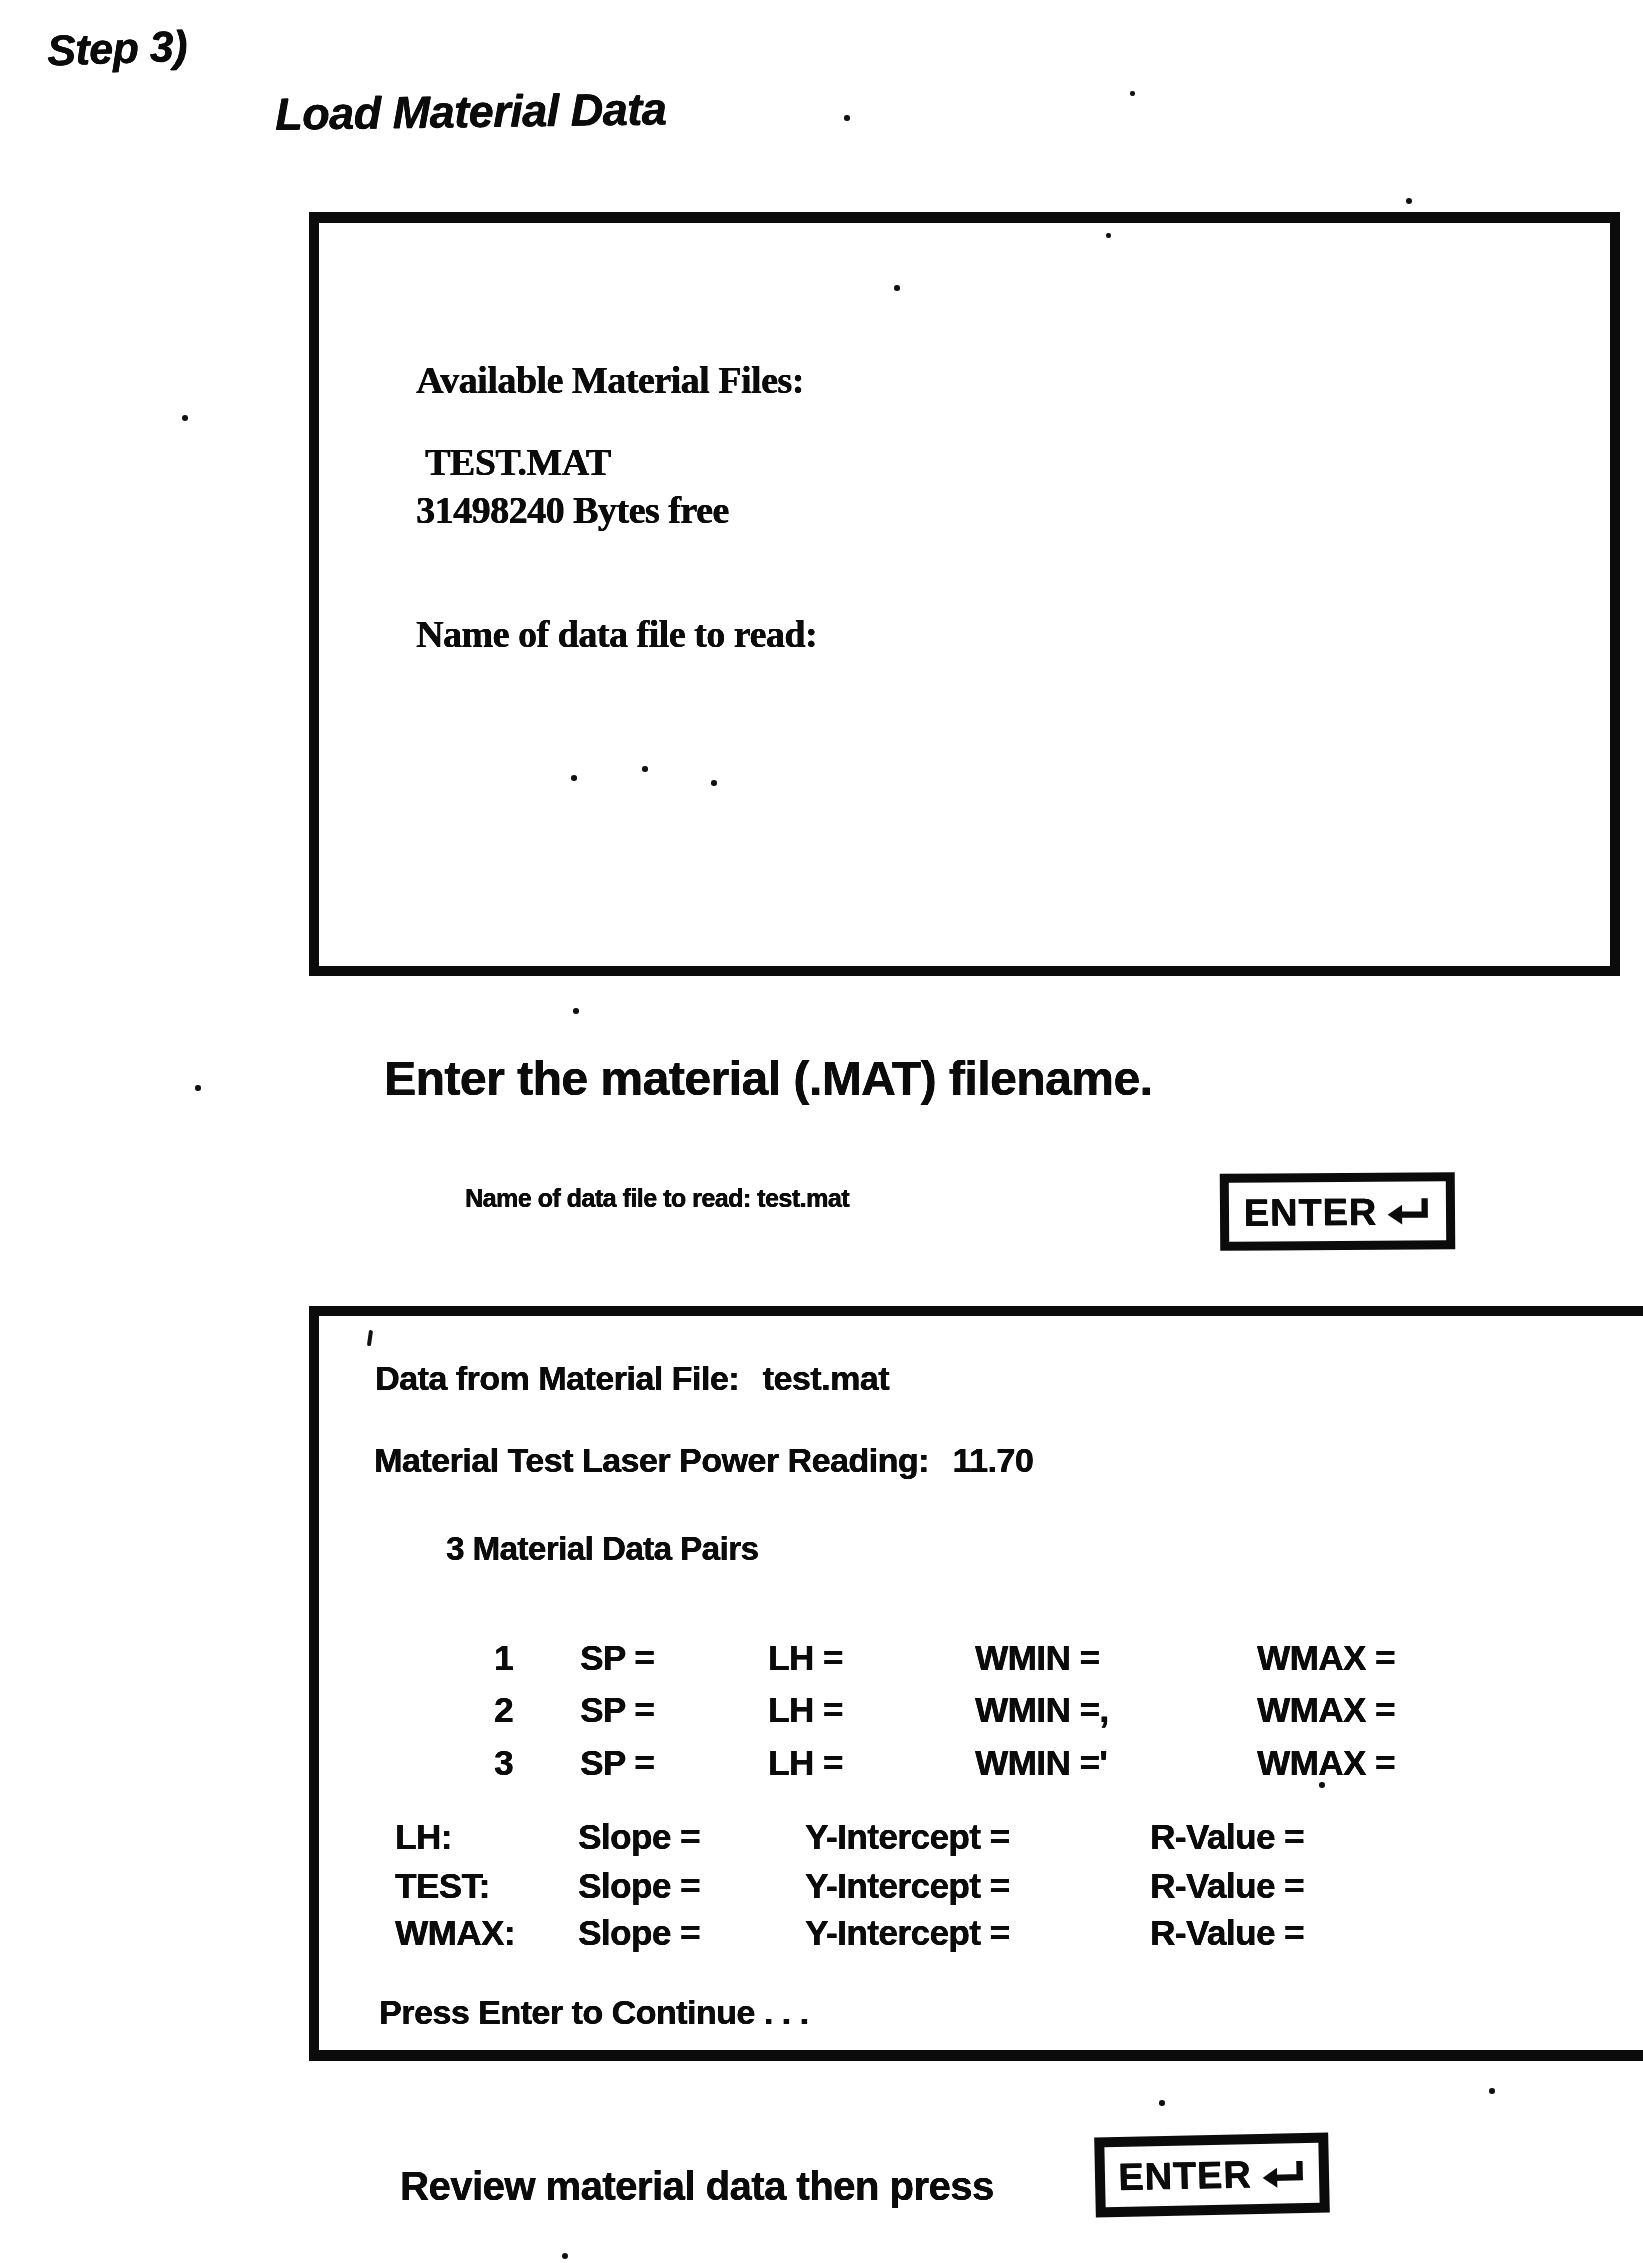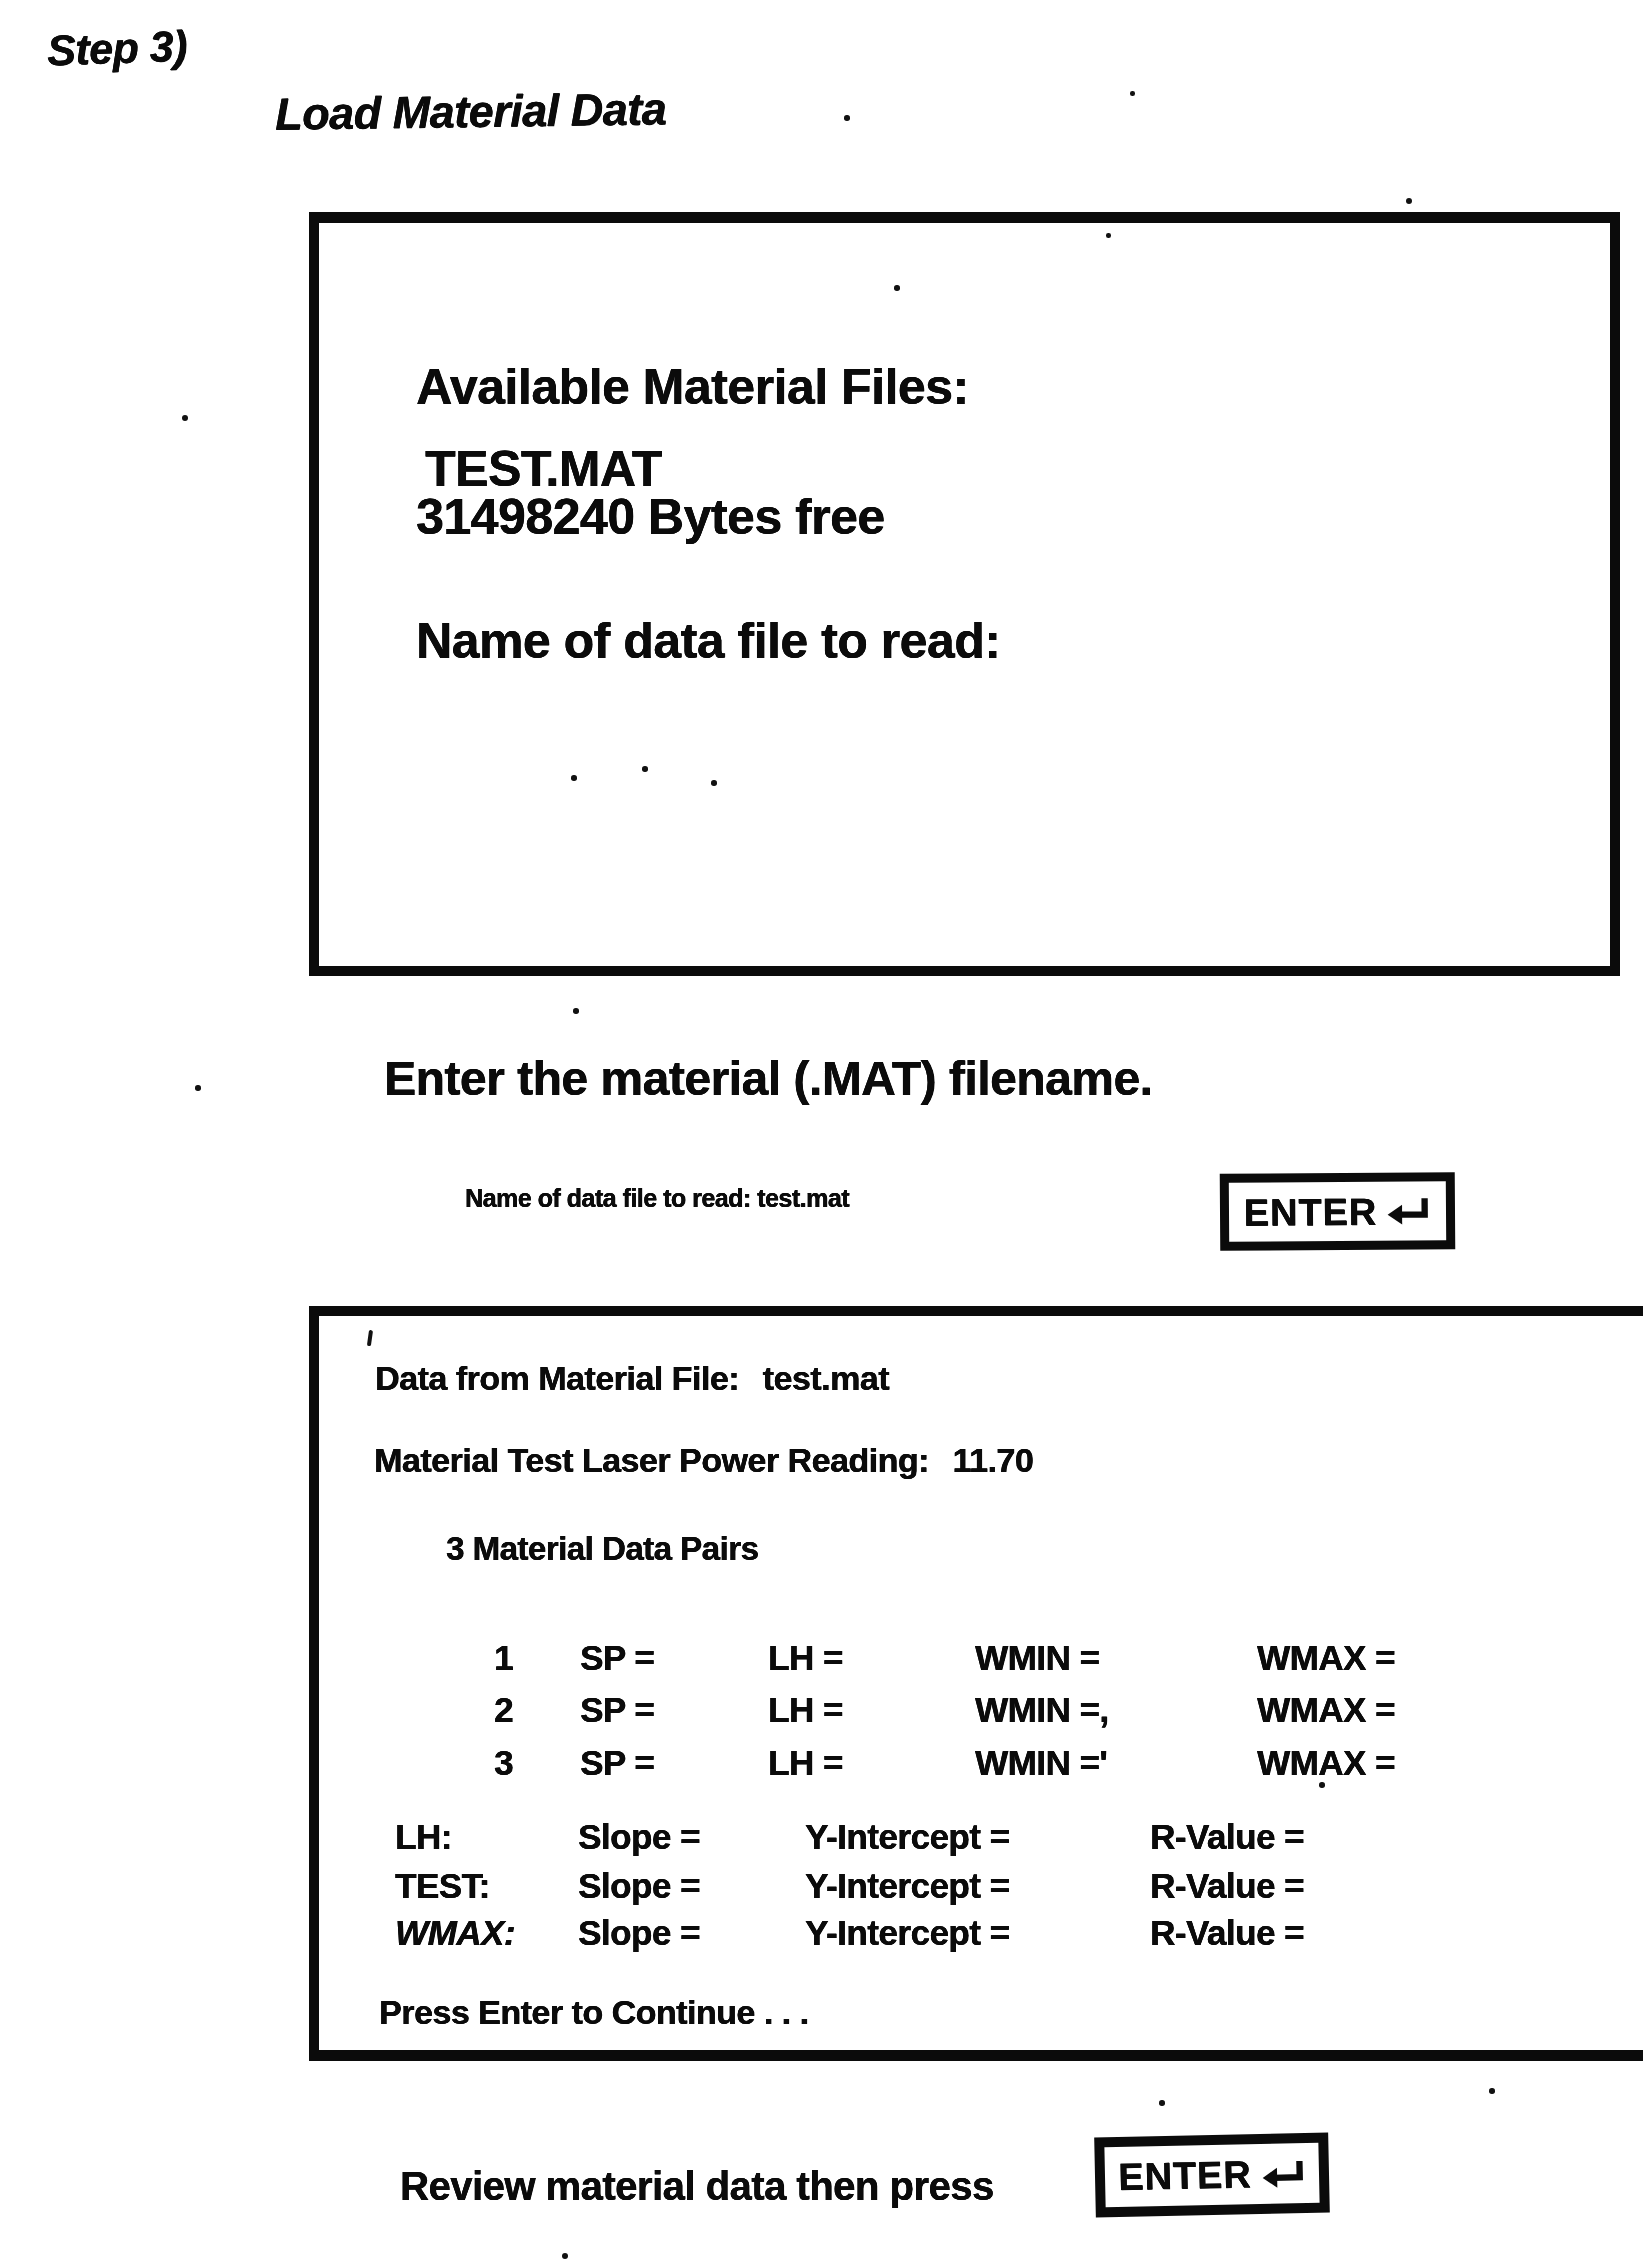--- a/index.html
+++ b/index.html
@@ -37,21 +37,21 @@
   
   .screen {
     position: absolute;
     border: 10px solid #0b0b0b;
     background: #ffffff;
   }
   .screen-1 { left: 309px; top: 212px; width: 1311px; height: 764px; border-top-width: 11px; }
   .screen-2 { left: 309px; top: 1306px; width: 1554px; height: 755px; border-bottom-width: 11.8px; }
   .screen .abs { line-height: 1.05; }
 
-  .s1-text { font-size: 50px; }
+  .s1-text { font-size: 38px; font-family: Liberation Serif, serif; }
   .s2-text { font-size: 34px; }
   .s2-table { font-size: 35px; }
 
   
   .enter-key {
     position: absolute;
     border: 9px solid #0b0b0b;
     display: flex;
     align-items: center;
     justify-content: center;
@@ -146,21 +146,21 @@
     <div class="abs ink s2-table" style="left:76px; top:503px;">LH:</div>
     <div class="abs ink s2-table" style="left:259px; top:503px;">Slope =</div>
     <div class="abs ink s2-table" style="left:486px; top:503px;">Y-Intercept =</div>
     <div class="abs ink s2-table" style="left:831px; top:503px;">R-Value =</div>
 
     <div class="abs ink s2-table" style="left:76px; top:552px;">TEST:</div>
     <div class="abs ink s2-table" style="left:259px; top:552px;">Slope =</div>
     <div class="abs ink s2-table" style="left:486px; top:552px;">Y-Intercept =</div>
     <div class="abs ink s2-table" style="left:831px; top:552px;">R-Value =</div>
 
-    <div class="abs ink s2-table" style="left:76px; top:599px;font-style:italic;">WMAX:</div>
+    <div class="abs ink s2-table" style="left:76px; top:599px;">WMAX:</div>
     <div class="abs ink s2-table" style="left:259px; top:599px;">Slope =</div>
     <div class="abs ink s2-table" style="left:486px; top:599px;">Y-Intercept =</div>
     <div class="abs ink s2-table" style="left:831px; top:599px;">R-Value =</div>
   </div>
 
   <div class="abs ink s2-text" style="left:60px; top:679px;">Press Enter to Continue . . .</div>
 </div>
 
 <div class="abs ink" style="left:400px; top:2158px; font-size:40px;margin-top:8px;">Review material data then press</div>
 <div class="enter-key enter-key-2">

